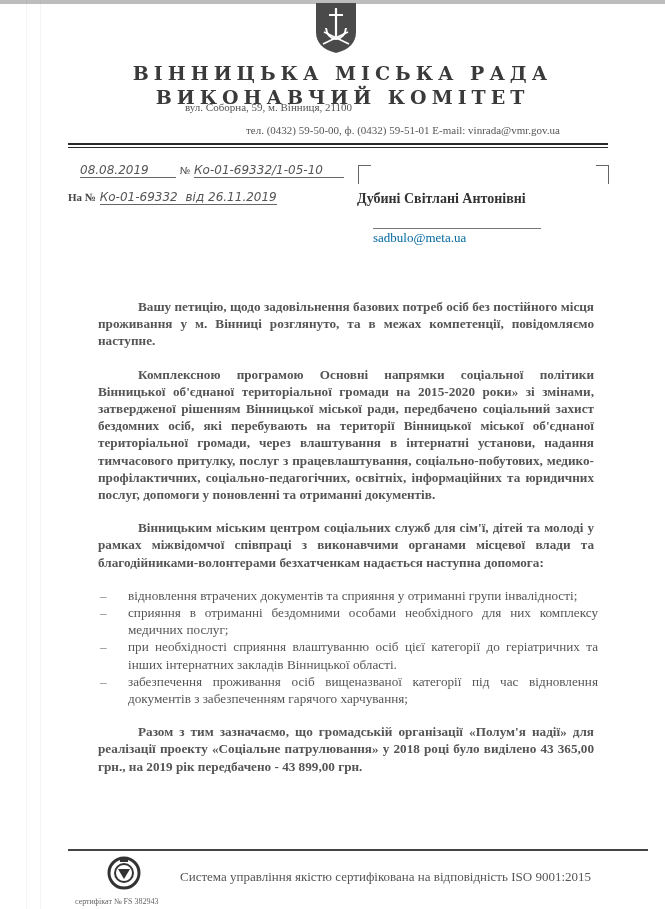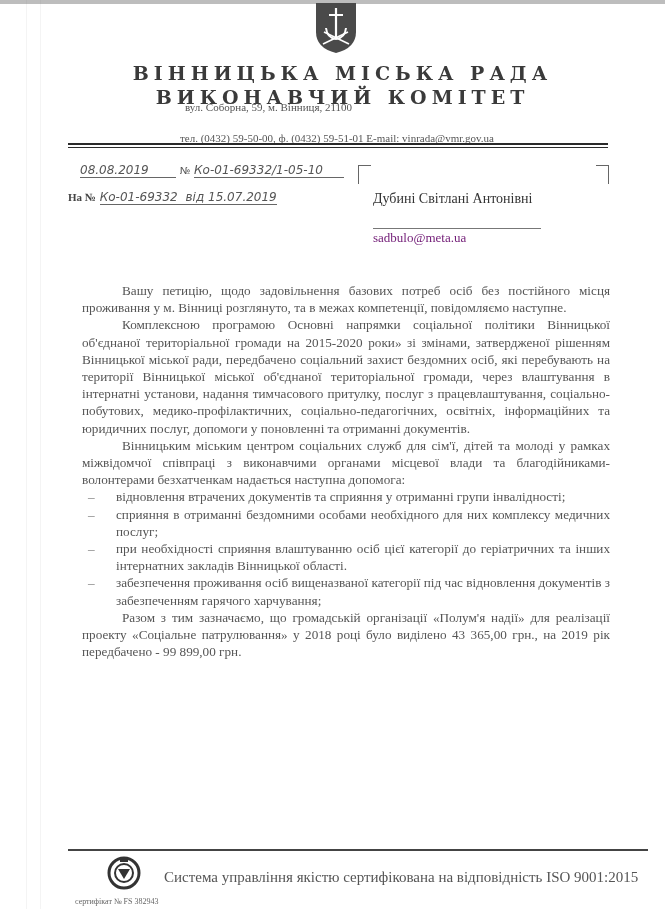--- a/index.html
+++ b/index.html
@@ -11,46 +11,46 @@
   .scanmark { position: absolute; top: 0; width: 1px; height: 909px; background: rgba(120,120,120,0.08); }
   .crest { position: absolute; left: 315px; top: 2px; width: 42px; height: 52px; }
   .title1, .title2 {
     position: absolute; left: 0; width: 665px; text-align: center;
     font-family: "DejaVu Serif", serif; font-weight: bold; color: #3a3a3a; letter-spacing: 5px;
   }
   .title1 { top: 62px; font-size: 19px; left: 10px; }
   .title2 { top: 86px; font-size: 19px; left: 10px; }
   .addr { position: absolute; left: 150px; width: 380px; text-align: right; font-size: 11px; color: #555; }
   .addr1 { top: 101px; width: 365px; text-align: left; left: 185px; }
-  .addr2 { top: 132px; left: 180px; width: 380px; text-align: left; }
+  .addr2 { top: 124px; left: 180px; width: 380px; text-align: right; }
   .rule-thick { position: absolute; left: 68px; top: 143px; width: 411px; height: 2px; background: #2a2a2a; }
   .rule-thin { position: absolute; left: 68px; top: 147px; width: 411px; height: 1px; background: #2a2a2a; }
   .hand { font-family: "DejaVu Sans", sans-serif; font-style: italic; color: #555; }
   .regline { position: absolute; left: 80px; top: 163px; font-size: 12px; }
   .regline .u { border-bottom: 1px solid #666; display: inline-block; }
   .refline { position: absolute; left: 68px; top: 190px; font-size: 12px; }
   .refline .lbl { font-family: "Liberation Serif", serif; font-style: normal; font-weight: bold; font-size: 11px; color: #444; }
   .bracket { position: absolute; width: 12px; height: 18px; border-top: 1px solid #666; }
   .br-l { left: 358px; top: 165px; border-left: 1px solid #666; }
   .br-r { left: 596px; top: 165px; border-right: 1px solid #666; }
-  .recipient { position: absolute; left: 373px; top: 191px; font-size: 14px; font-weight: normal; color: #333; }
+  .recipient { position: absolute; left: 357px; top: 191px; font-size: 14px; font-weight: bold; color: #333; }
   .rec-line { position: absolute; left: 373px; top: 228px; width: 168px; height: 1px; background: #777; }
-  .email { position: absolute; left: 373px; top: 230px; font-size: 13px; color: #701a75; }
+  .email { position: absolute; left: 373px; top: 230px; font-size: 13px; color: #0369a1; }
   .body {
     position: absolute; left: 82px; top: 282px; width: 528px; font-size: 13.2px; line-height: 17.2px;
     color: #555; text-align: justify;
   }
-  .body p { margin: 0; text-indent: 40px; }
-  .body ul { list-style: none; margin: 0; padding: 0; }
+  .body p { margin: 16px; text-indent: 40px; font-weight: bold; }
+  .body ul { list-style: none; margin: 12px; padding: 0; }
   .body li { position: relative; padding-left: 34px; }
   .body li::before { content: "–"; position: absolute; left: 6px; top: 0; color: #777; }
   .footrule { position: absolute; left: 68px; top: 849px; width: 580px; height: 2px; background: #444; }
   .footlogo { position: absolute; left: 106px; top: 856px; width: 36px; height: 34px; }
   .footcert { position: absolute; left: 75px; top: 897px; font-size: 8px; color: #666; }
-  .footiso { position: absolute; left: 164px; top: 869px; font-size: 15px; color: #555; }
+  .footiso { position: absolute; left: 180px; top: 869px; font-size: 13px; color: #555; }
 </style>
 </head>
 <body>
 
 <div class="topline"></div>
 <div class="scanmark" style="left:26px"></div>
 <div class="scanmark" style="left:40px"></div>
 
 <svg class="crest" viewBox="0 0 42 52">
   <path d="M1 1 H41 V30 Q41 46 21 51 Q1 46 1 30 Z" fill="#4a4a4a"></path>
@@ -73,42 +73,42 @@
   <span class="u" style="width:96px">08.08.2019</span>
   <span style="font-style:normal;font-size:10px">№</span>
   <span class="u" style="width:150px">Ко-01-69332/1-05-10</span>
 </div>
 
 <div class="refline hand">
   <span class="lbl">На №</span>
   <span class="u" style="border-bottom:1px solid #666;display:inline-block;">
     <span>Ко-01-69332</span>
     <span style="margin-left:4px">від</span>
-    <span>15.07.2019</span>
+    <span>26.11.2019</span>
   </span>
 </div>
 
 <div class="bracket br-l"></div>
 <div class="bracket br-r"></div>
 
 <div class="recipient">Дубині Світлані Антонівні</div>
 <div class="rec-line"></div>
 <div class="email">sadbulo@meta.ua</div>
 
 <div class="body">
   <p>Вашу петицію, щодо задовільнення базових потреб осіб без постійного місця проживання у м. Вінниці розглянуто, та в межах компетенції, повідомляємо наступне.</p>
   <p>Комплексною програмою Основні напрямки соціальної політики Вінницької об'єднаної територіальної громади на 2015-2020 роки» зі змінами, затвердженої рішенням Вінницької міської ради, передбачено соціальний захист бездомних осіб, які перебувають на території Вінницької міської об'єднаної територіальної громади, через влаштування в інтернатні установи, надання тимчасового притулку, послуг з працевлаштування,  соціально-побутових, медико-профілактичних, соціально-педагогічних, освітніх, інформаційних та юридичних послуг, допомоги у поновленні та отриманні документів.</p>
   <p>Вінницьким міським центром соціальних служб для сім'ї, дітей та молоді у рамках міжвідомчої співпраці з виконавчими органами місцевої влади та благодійниками-волонтерами безхатченкам  надається наступна допомога:</p>
   <ul>
     <li>відновлення втрачених документів та сприяння у отриманні групи інвалідності;</li>
     <li>сприяння в отриманні бездомними особами необхідного для них комплексу медичних послуг;</li>
     <li>при необхідності сприяння влаштуванню осіб цієї категорії до геріатричних та інших інтернатних закладів Вінницької області.</li>
     <li>забезпечення проживання осіб вищеназваної категорії під час відновлення документів з забезпеченням гарячого харчування;</li>
   </ul>
-  <p>Разом з тим зазначаємо, що громадській організації «Полум'я надії» для реалізації проекту «Соціальне патрулювання» у 2018 році було виділено 43 365,00 грн., на 2019 рік передбачено  - 99 899,00 грн.</p>
+  <p>Разом з тим зазначаємо, що громадській організації «Полум'я надії» для реалізації проекту «Соціальне патрулювання» у 2018 році було виділено 43 365,00 грн., на 2019 рік передбачено  - 43 899,00 грн.</p>
 </div>
 
 <div class="footrule"></div>
 <svg class="footlogo" viewBox="0 0 36 34">
   <circle cx="18" cy="17" r="15" fill="none" stroke="#333" stroke-width="3"></circle>
   <circle cx="18" cy="17" r="9" fill="none" stroke="#333" stroke-width="2"></circle>
   <path d="M12 13 L24 13 L18 23 Z" fill="#333"></path>
   <rect x="14" y="1" width="8" height="5" fill="#333"></rect>
 </svg>
 <div class="footcert">сертифікат № FS 382943</div>

